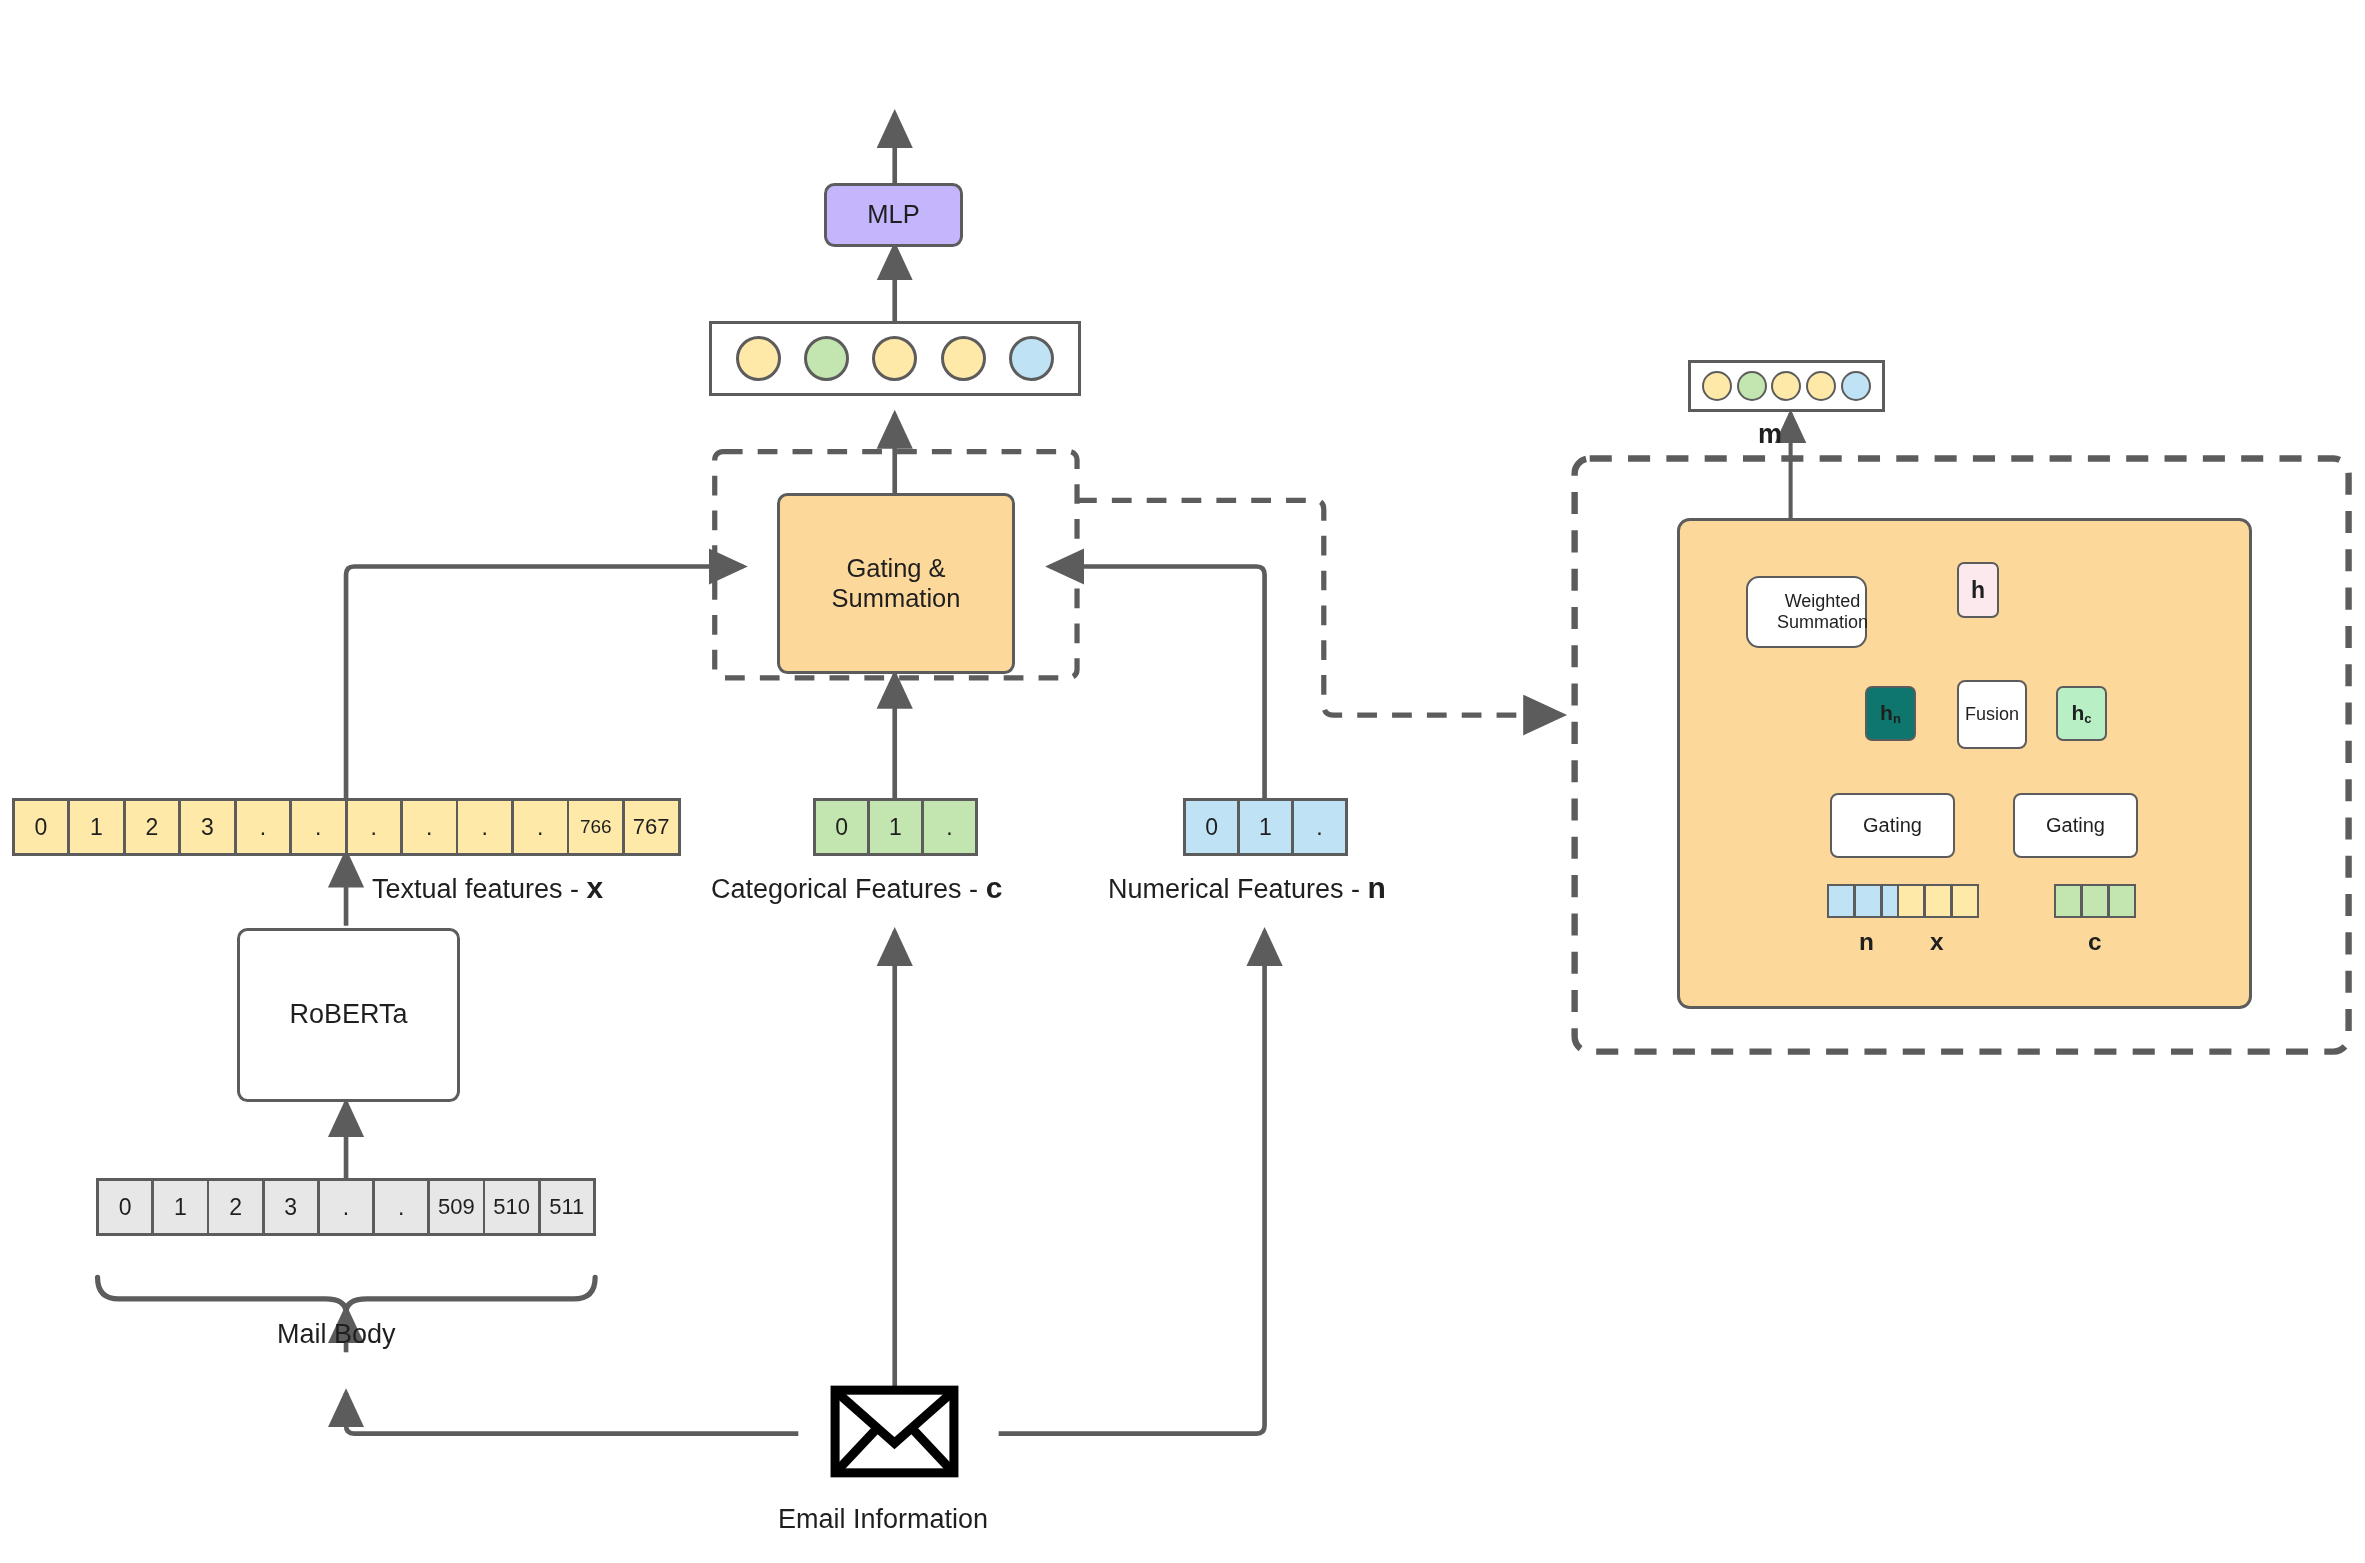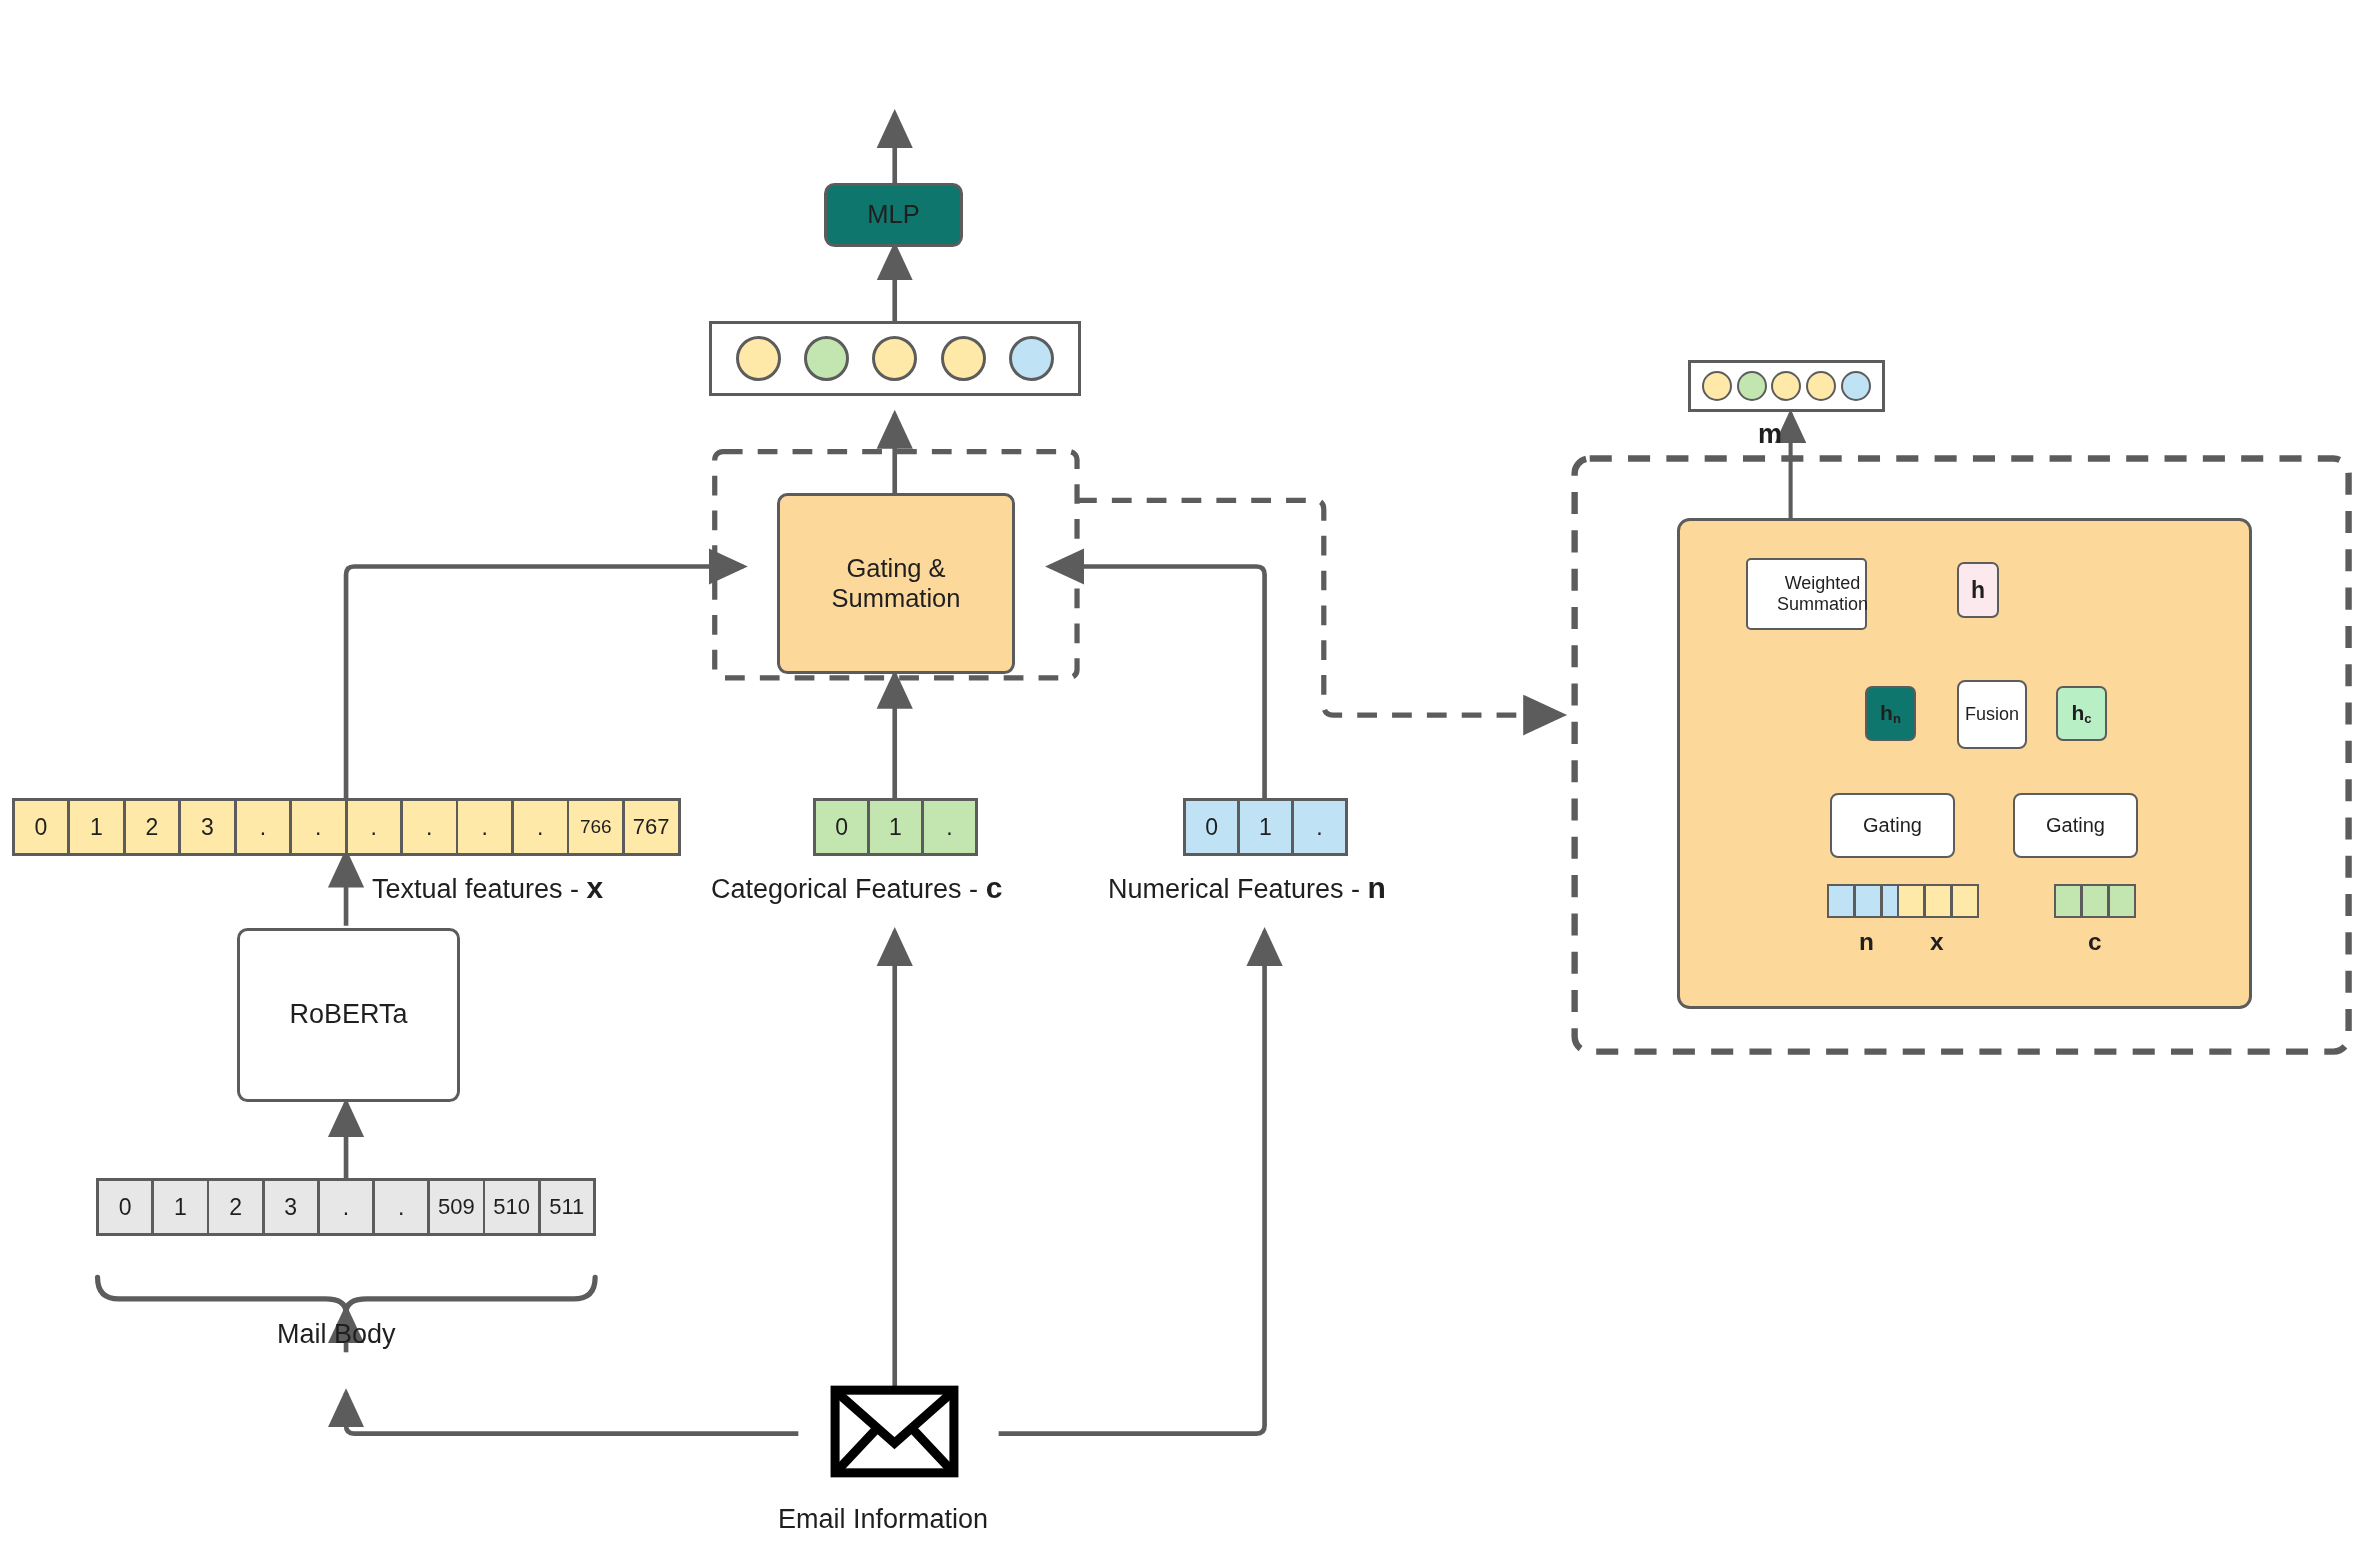--- a/index.html
+++ b/index.html
@@ -16,21 +16,21 @@
   .cellrow > div{flex:1 1 0;display:flex;align-items:center;justify-content:center;
                  box-sizing:border-box;margin-right:2.9px;}
   .cellrow > div:last-child{margin-right:0;}
   .vec-text  > div{background:#ffe9a8;}
   .vec-cat   > div{background:#c3e5b0;}
   .vec-num   > div{background:#bfe2f5;}
   .vec-grey  > div{background:#e7e7e7;}
   .circrow{position:absolute;box-sizing:border-box;border:3.5px solid #5c5c5c;background:#fff;
            display:flex;align-items:center;justify-content:space-around;}
   .circ{border:3.5px solid #5c5c5c;border-radius:50%;box-sizing:border-box;}
-  .mlp{background:#0f766e;}
+  .mlp{background:#c4b5fd;}
   .orange{background:#fcd89b;}
   .pinkbox{background:#fbe9ee;}
   .bluebox{background:#0f766e;}
   .greenbox{background:#b9efc4;}
   .sub{font-size:0.62em;vertical-align:-0.22em;letter-spacing:0;}
 </style>
 </head>
 <body>
 
 <div id="stage">
@@ -201,21 +201,21 @@
     <span class="circ" style="width:30px;height:30px;background:#ffe9a8;border-width:2.9px;"></span>
     <span class="circ" style="width:30px;height:30px;background:#c3e5b0;border-width:2.9px;"></span>
     <span class="circ" style="width:30px;height:30px;background:#ffe9a8;border-width:2.9px;"></span>
     <span class="circ" style="width:30px;height:30px;background:#ffe9a8;border-width:2.9px;"></span>
     <span class="circ" style="width:30px;height:30px;background:#bfe2f5;border-width:2.9px;"></span>
   </div>
   <div class="lbl" style="left:1758px;top:419px;font-size:27px;font-weight:bold;">m</div>
 
   <div class="node rbox orange" style="left:1677px;top:518px;width:575px;height:491px;border-radius:12.8px;"></div>
 
-  <div class="node rbox" style="left:1746px;top:558px;width:121px;height:72px;font-size:18px;border-width:2.9px;border-radius:5px;padding-left:32px;">
+  <div class="node rbox" style="left:1746px;top:576px;width:121px;height:72px;font-size:18px;border-width:2.9px;border-radius:13px;padding-left:32px;">
     <span>Weighted Summation</span>
   </div>
 
   <div class="node rbox pinkbox" style="left:1957px;top:562px;width:42px;height:56px;font-size:23px;font-weight:bold;border-width:2.9px;border-radius:7px;">
     <span>h</span>
   </div>
 
   <div class="node rbox" style="left:1957px;top:680px;width:70px;height:69px;font-size:18px;border-width:2.9px;border-radius:8.1px;">
     <span>Fusion</span>
   </div>

